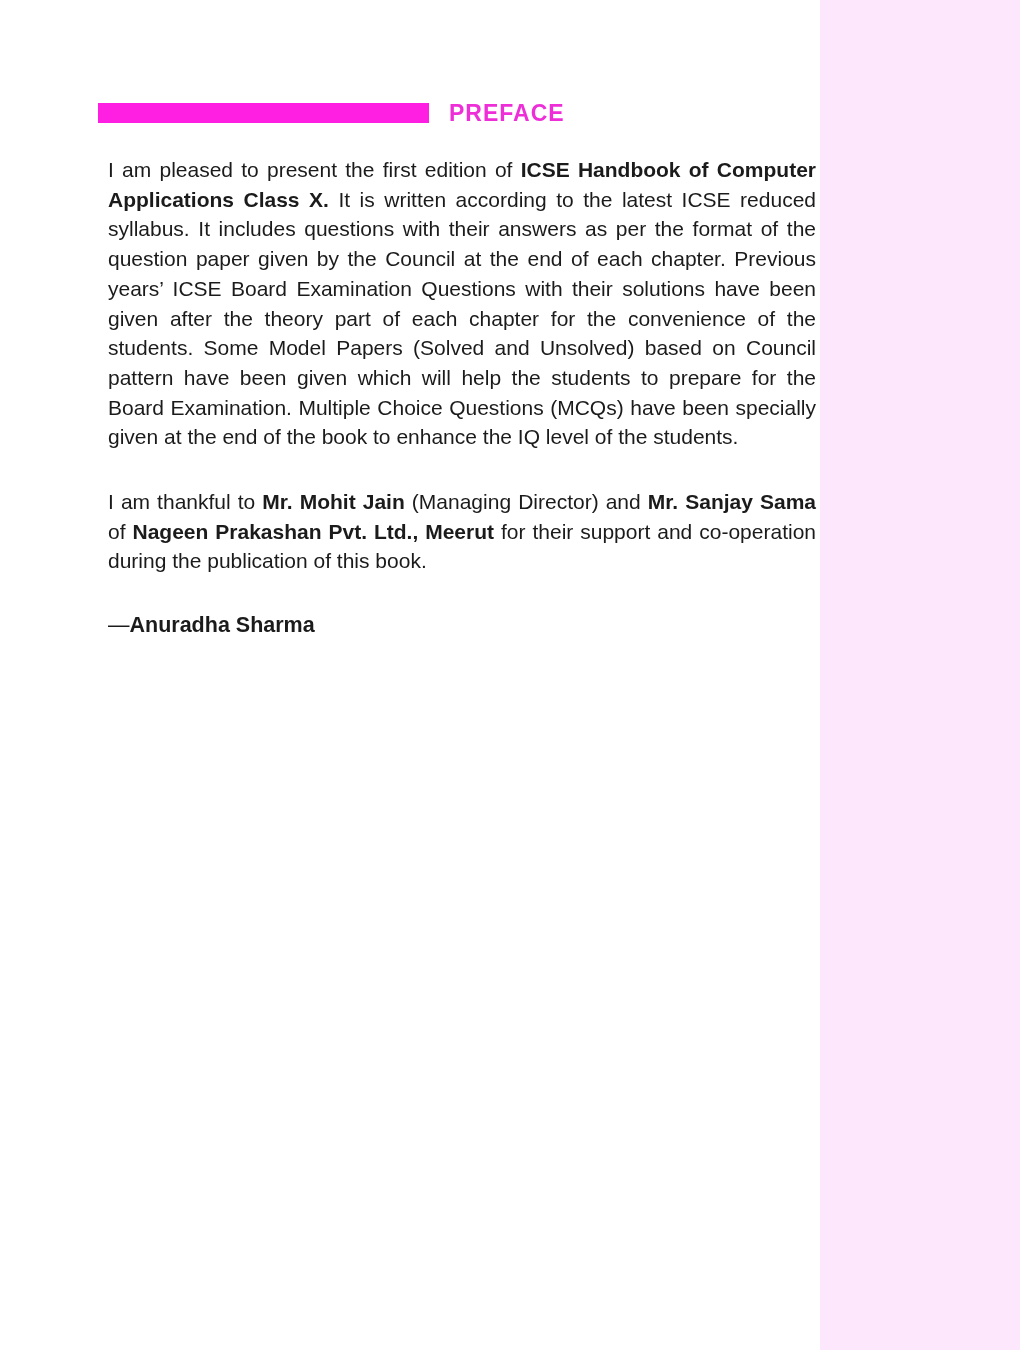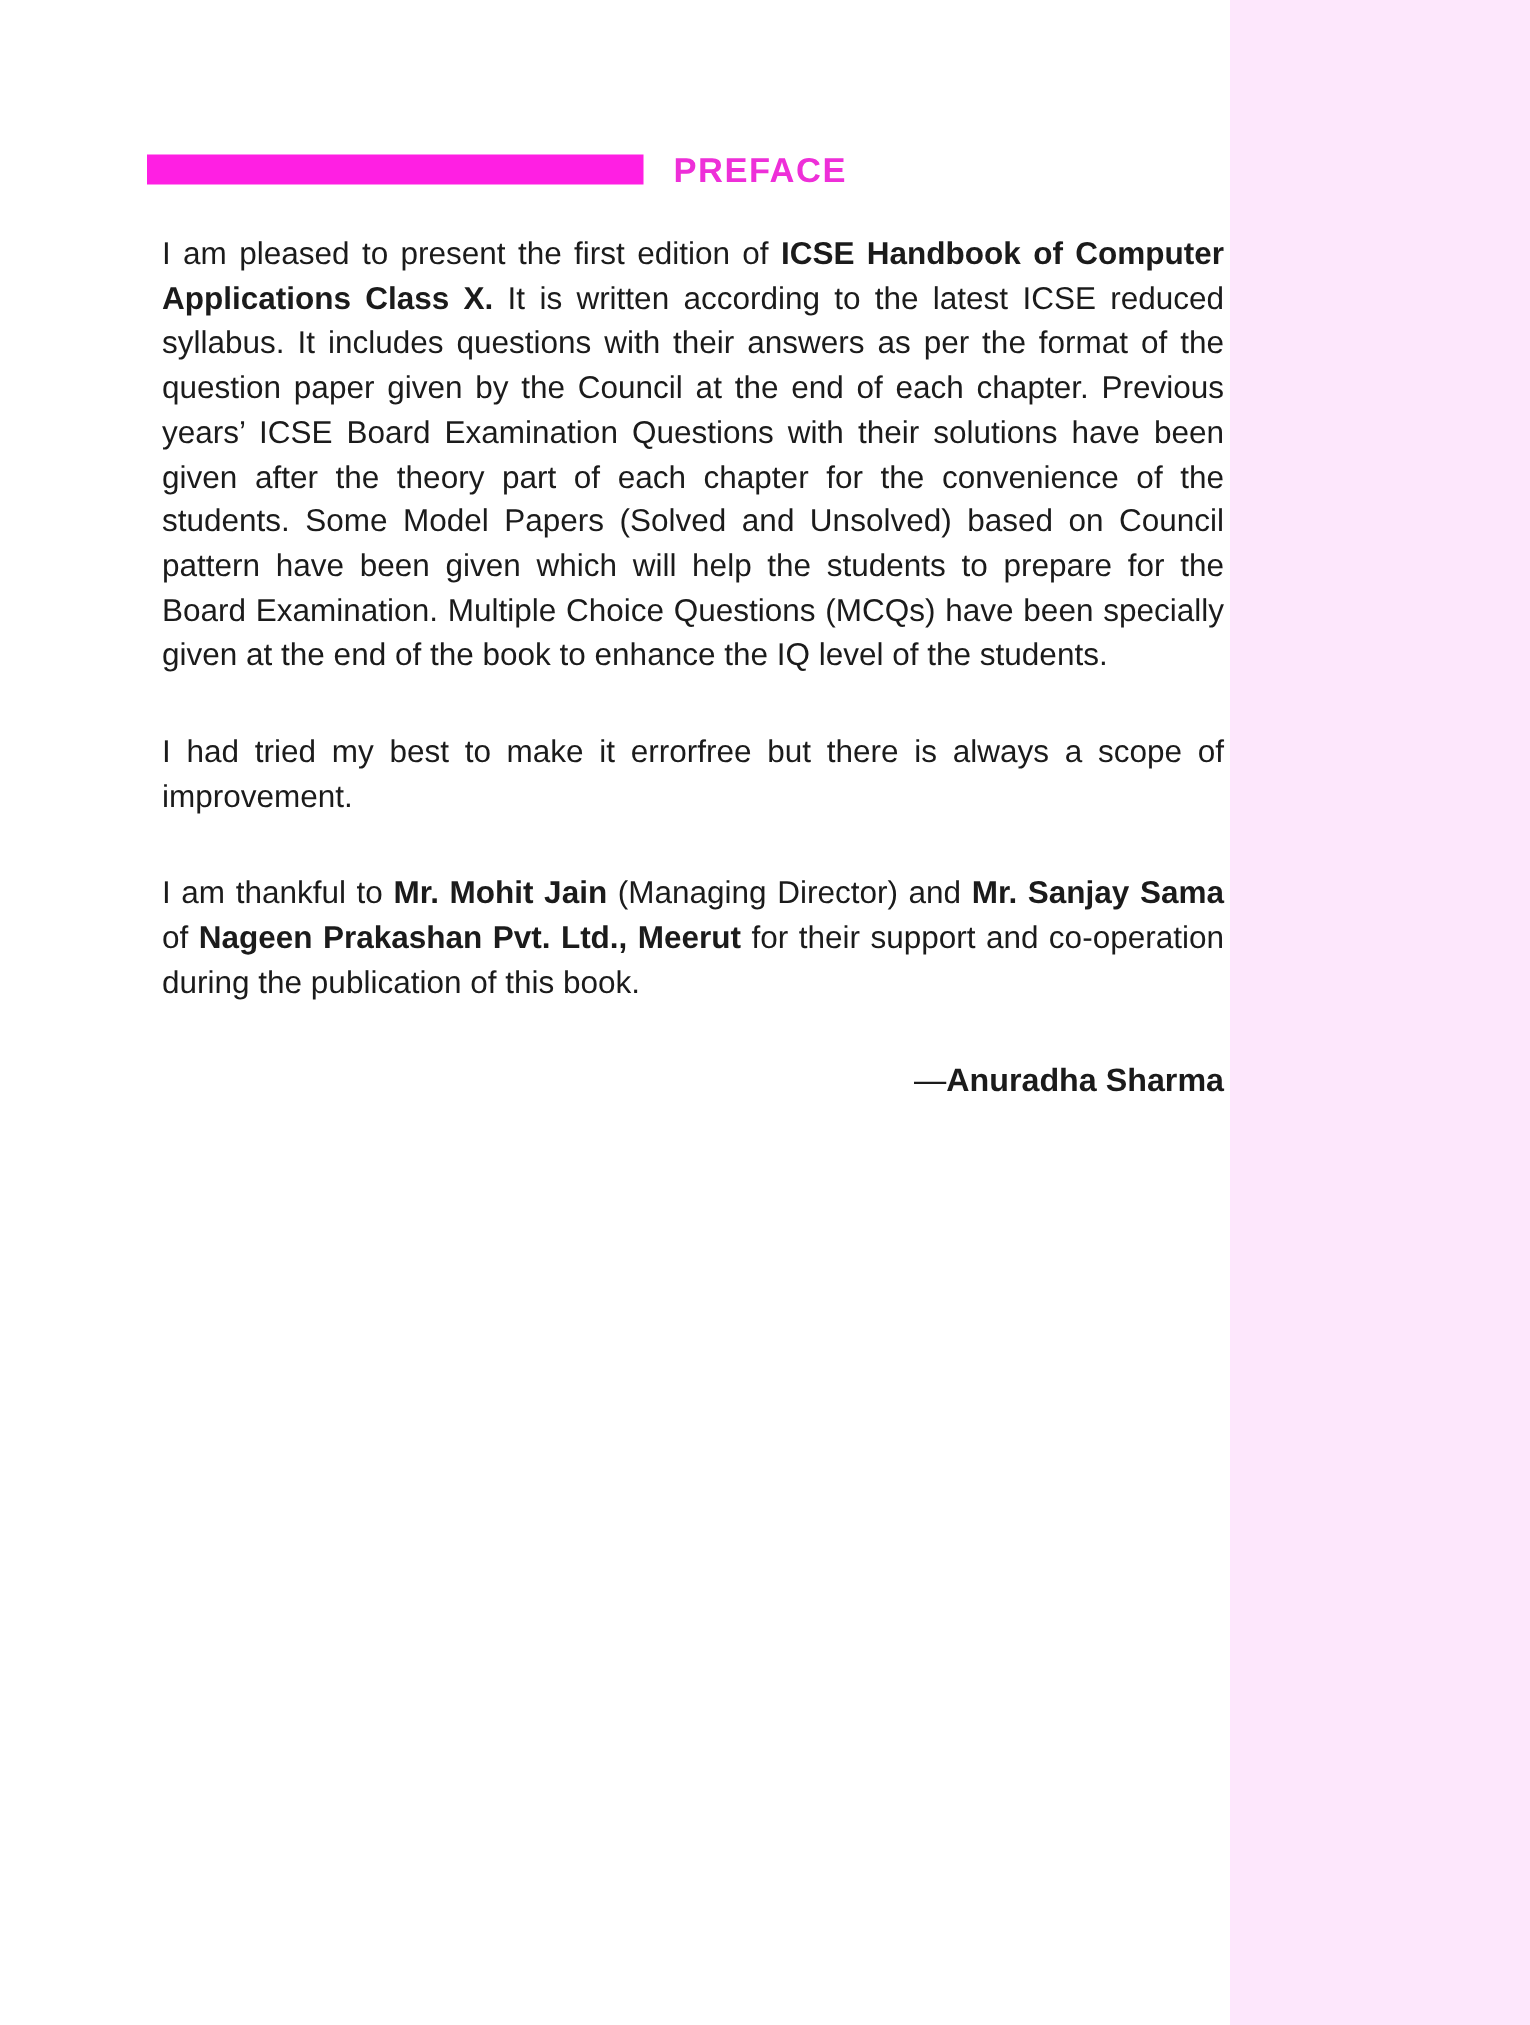--- a/index.html
+++ b/index.html
@@ -59,32 +59,30 @@
     margin: 0 0 35px 0;
     font-size: 21px;
     line-height: 29.7px;
     text-align: justify;
     color: var(--body-text);
   }
   .preface-body p b {
     font-weight: bold;
   }
   .preface-body p[data-name="signature"] {
-    text-align: right;
     font-size: 21.5px;
   }
 </style>
 </head>
 <body>
 
 <div class="side-band" data-name="side-band"></div>
 
 <div class="header" data-name="preface-header">
   <div class="header-bar" data-name="preface-header-bar"></div>
   <span class="page-title" data-name="page-title">PREFACE</span>
 </div>
 
 <div class="preface-body" data-name="preface-body">
     <p data-name="paragraph"><span data-name="text">I am pleased to present the first edition of </span><b data-name="bold-text">ICSE Handbook of Computer Applications Class X.</b><span data-name="text"> It is written according to the latest ICSE reduced syllabus. It includes questions with their answers as per the format of the question paper given by the Council at the end of each chapter. Previous years’ ICSE Board Examination Questions with their solutions have been given after the theory part of each chapter for the convenience of the students. Some Model Papers (Solved and Unsolved) based on Council pattern have been given which will help the students to prepare for the Board Examination. Multiple Choice Questions (MCQs) have been specially given at the end of the book to enhance the IQ level of the students.</span></p>
-    <p data-name="paragraph"><span data-name="text">I had tried my best to make it errorfree but there is always a scope of improvement.</span></p>
     <p data-name="paragraph"><span data-name="text">I am thankful to </span><b data-name="bold-text">Mr. Mohit Jain</b><span data-name="text"> (Managing Director) and </span><b data-name="bold-text">Mr. Sanjay Sama</b><span data-name="text"> of </span><b data-name="bold-text">Nageen Prakashan Pvt. Ltd., Meerut</b><span data-name="text"> for their support and co-operation during the publication of this book.</span></p>
     <p data-name="signature"><span data-name="text">—</span><b data-name="bold-text">Anuradha Sharma</b></p>
   </div>
 
 </body></html>

